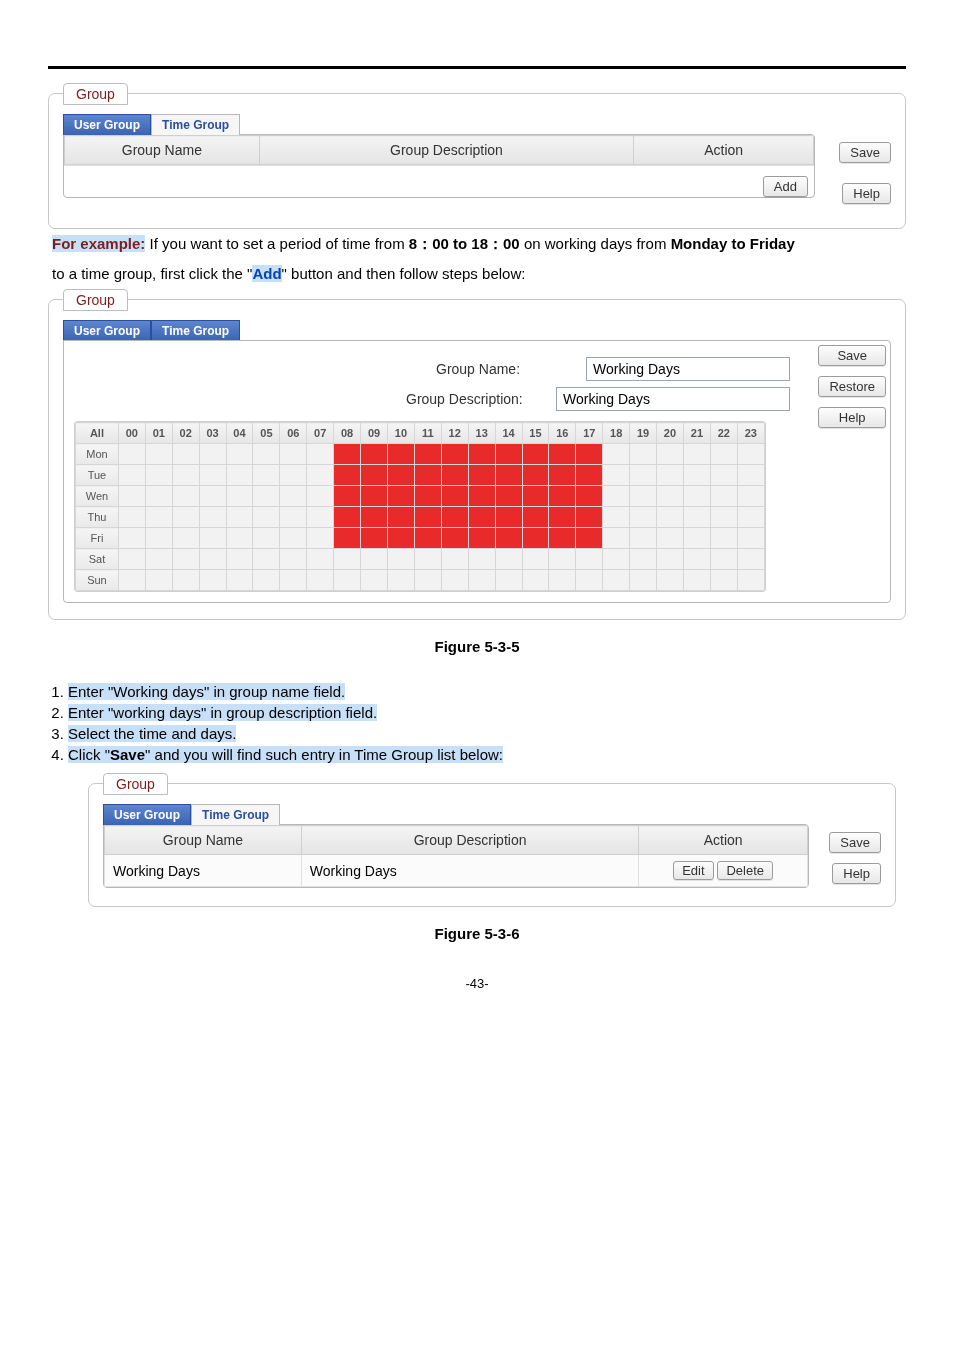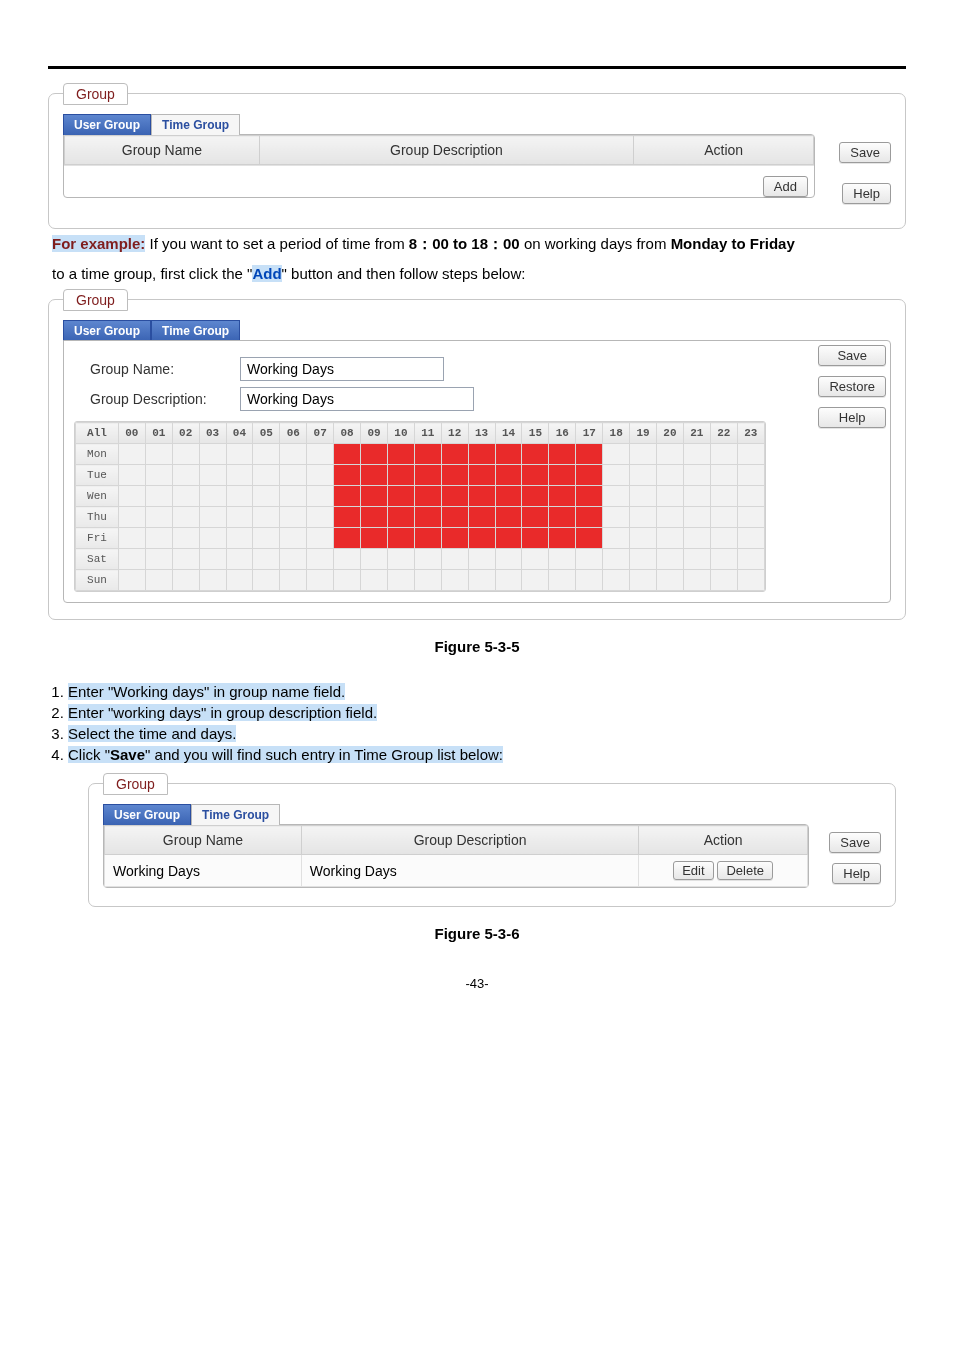--- a/index.html
+++ b/index.html
@@ -109,30 +109,29 @@
     text-align: center;
     font-weight: bold;
     margin: 18px 0 28px 0;
     font-size: 15px;
   }
   .body-text { line-height: 2.0; margin: 0 0 10px 4px; font-size: 15px;}
   .hl { background: #c7e0f7; }
   .hl-red { color: #7f1d1d; font-weight: bold; }
   .hl-blue { color: #0046b8; font-weight: bold; background:#c7e0f7;}
   
-  .form-row { display: flex; align-items: center; gap: 10px; margin: 6px 16px; }
+  .form-row { display: flex; align-items: center; gap: 10px; margin: 6px 0; justify-content: flex-end; }
   .form-row label { width: 140px; font-size: 14px; color:#333;}
   .form-row input[type=text] {
     border: 1px solid #9aa3b1; padding: 3px 6px; font-size: 14px; width: 190px;
   }
   .form-row input.wide { width: 220px; }
   .time-grid {
     border: 1px solid #cfcfcf; border-radius: 3px; overflow: hidden; margin-top: 10px;
     width: 690px;
-    font-family: Liberation Mono, monospace;
   }
   .time-grid table { border-collapse: collapse; width: 100%; }
   .time-grid th, .time-grid td {
     border: 1px solid #d6d6d6;
     padding: 0;
     text-align: center;
     font-size: 11px;
   }
   .time-grid thead th {
     background: linear-gradient(#f5f5f5,#e6e6e6);

